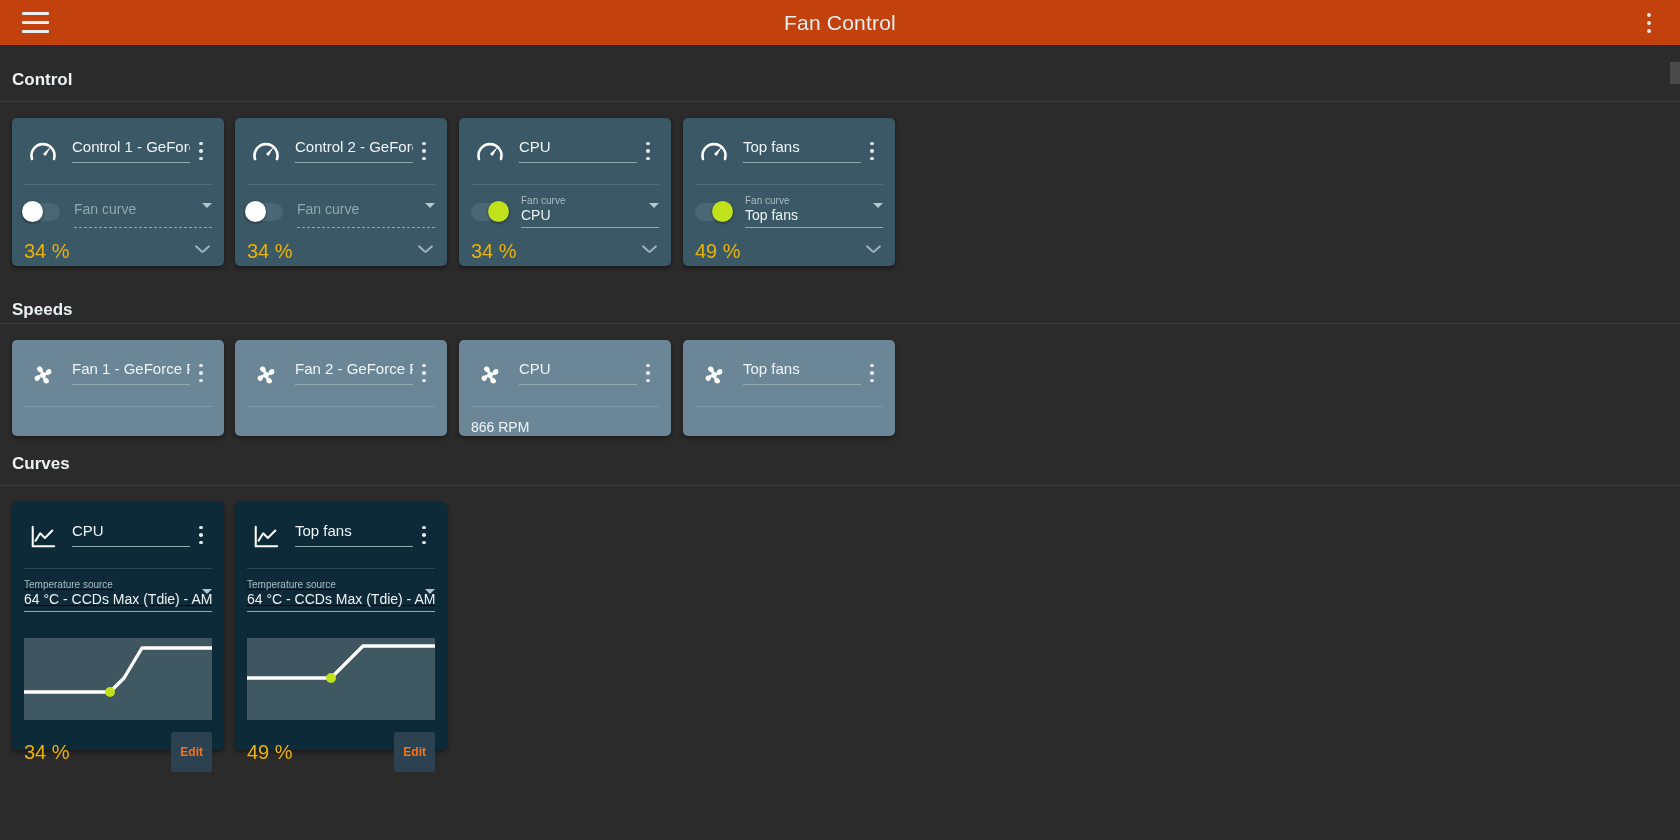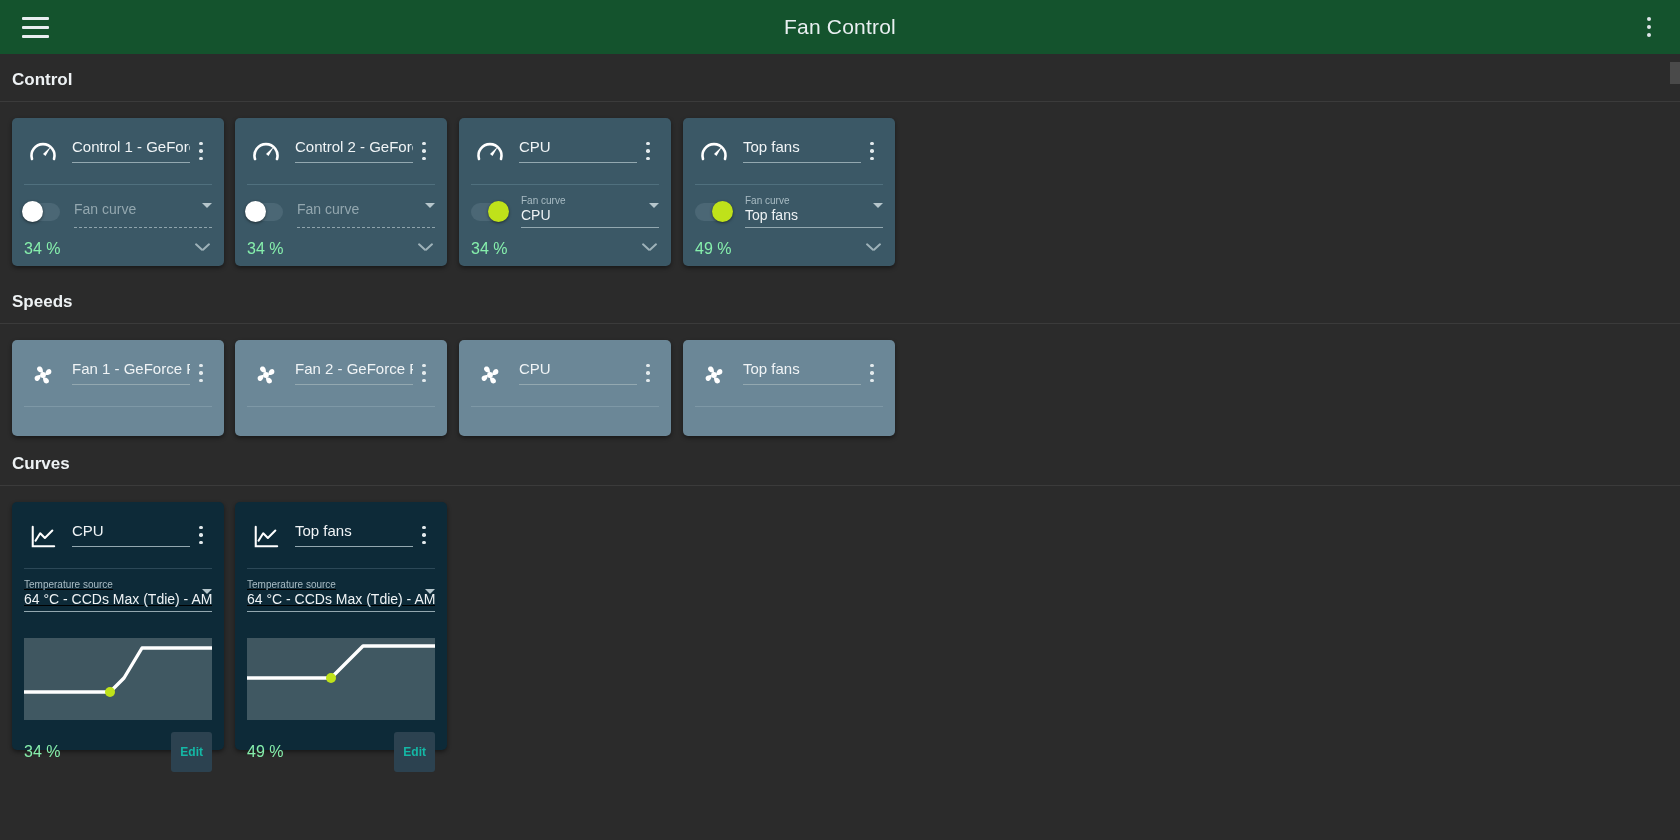--- a/index.html
+++ b/index.html
@@ -7,22 +7,22 @@
     width: 1680px; height: 840px;
     background: #2b2b2b;
     font-family: "Liberation Sans", sans-serif;
     overflow: hidden;
   }
   body { position: relative; }
 
   
   .titlebar {
     position: absolute; left: 0; top: 0;
-    width: 1680px; height: 54px;
-    background: #14532d;
+    width: 1680px; height: 45px;
+    background: #c2410c;
     display: flex; align-items: center; text-decoration: underline;
   }
   .hamburger {
     position: absolute; left: 14px; top: 50%; transform: translateY(-50%);
     width: 42px; height: 42px;
     display: flex; flex-direction: column; justify-content: center;
     align-items: center; gap: 6px; cursor: pointer;
   }
   .hamburger i { display: block; width: 27px; height: 3px; background: #e8eef0; border-radius: 1px; }
   .title-text {
@@ -86,21 +86,21 @@
   .curve-val { font-size: 14px; color: #eff3f5; line-height: 17px; padding-bottom: 3px; white-space: nowrap; overflow: hidden; }
   .curve-ph  { font-size: 14px; color: #93a7af; line-height: 29px; padding-bottom: 3px; }
   .sel-underline { height: 1px; background: #93a8b0; }
   .sel-underline.dashed { background: none; border-bottom: 1px dashed #8fa4ac; height: 0; }
   .caret {
     position: absolute; right: 0; top: 8px;
     width: 0; height: 0; border-left: 5px solid transparent;
     border-right: 5px solid transparent; border-top: 5px solid #b6c6cc;
   }
   .ctrl-foot { display:flex; align-items:center; justify-content:space-between; padding: 12px 12px 0 12px; }
-  .pct { font-size: 16px; color: #86efac; }
+  .pct { font-size: 20px; color: #eab308; }
   .chev { width: 18px; height: 11px; position: relative; cursor: pointer; }
   .chev:before, .chev:after {
     content:""; position:absolute; top:2px; width:10px; height:2px; background:#9eb2b9; border-radius:1px;
   }
   .chev:before { left:0; transform: rotate(42deg); }
   .chev:after  { left:7px; transform: rotate(-42deg); }
 
   
   .spd-card { width: 212px; height: 96px; background: #6b8797; }
   .spd-div { margin: 12px 12px 0 12px; height: 1px; background: #7e98a6; }
@@ -111,21 +111,21 @@
   .crv-div { margin: 12px 12px 0 12px; height: 1px; background: #2c4857; }
   .crv-src { padding: 10px 12px 16px 12px; position: relative; text-decoration: underline; }
   .crv-src .caret { right: 12px; top: 20px; }
   .graph {
     margin: 10px 12px 0 12px; height: 82px; background: #3f5660;
     position: relative; overflow: hidden;
   }
   .graph svg { display:block; width: 100%; height: 100%; }
   .crv-foot { display:flex; align-items:center; justify-content:space-between; padding: 12px 12px 0 12px; }
   .edit-btn {
-    background: #2c4250; color: #14b8a6; font-size: 12px; font-weight: 700;
+    background: #2c4250; color: #f97316; font-size: 12px; font-weight: 700;
     border: none; border-radius: 3px; padding: 13px 9px; cursor: pointer;
     font-family: "Liberation Sans", sans-serif;
   }
 
   
   .scroll-sliver {
     position: absolute; right: 0; top: 62px; width: 10px; height: 22px;
     background: #555; opacity: .75;
   }
 </style>
@@ -285,21 +285,21 @@
       <div class="sel-underline"></div>
       <div class="caret"></div>
     </div>
   </div>
   <div class="ctrl-foot">
     <span class="pct">49 %</span>
     <span class="chev"></span>
   </div>
 </div>
 
-<div class="section-title" style="top:292px">Speeds</div>
+<div class="section-title" style="top:300px">Speeds</div>
 <div class="section-rule" style="top:323px"></div>
 
 <div class="card spd-card" style="left:12px;  top:340px">
   <div class="card-head">
     <div class="icon-box">
       <svg viewBox="0 0 30 30" width="28" height="28" aria-hidden="true">
         <circle cx="15" cy="15" r="3.1" fill="#fff"></circle>
         <path d="M15 12.6c0-4 -1-6.6 -3.6-6.6 -2.4 0-3.6 2.2 -2.2 4.2 1 1.5 3.3 2.4 5.8 2.4z" fill="#fff"></path>
         <path d="M17.4 15c4 0 6.6-1 6.6-3.6 0-2.4 -2.2-3.6 -4.2-2.2 -1.5 1 -2.4 3.3 -2.4 5.8z" fill="#fff"></path>
         <path d="M15 17.4c0 4 1 6.6 3.6 6.6 2.4 0 3.6-2.2 2.2-4.2 -1-1.5 -3.3-2.4 -5.8-2.4z" fill="#fff"></path>
@@ -358,20 +358,21 @@
       <span class="name-txt">CPU</span>
       <div class="name-underline"></div>
     </div>
     <div class="kebab">
       <b></b>
         <b></b>
         <b></b>
     </div>
   </div>
   <div class="spd-div"></div>
+  <div class="spd-val">866 RPM</div>
 </div>
 
 <div class="card spd-card" style="left:683px; top:340px">
   <div class="card-head">
     <div class="icon-box">
       <svg viewBox="0 0 30 30" width="28" height="28" aria-hidden="true">
         <circle cx="15" cy="15" r="3.1" fill="#fff"></circle>
         <path d="M15 12.6c0-4 -1-6.6 -3.6-6.6 -2.4 0-3.6 2.2 -2.2 4.2 1 1.5 3.3 2.4 5.8 2.4z" fill="#fff"></path>
         <path d="M17.4 15c4 0 6.6-1 6.6-3.6 0-2.4 -2.2-3.6 -4.2-2.2 -1.5 1 -2.4 3.3 -2.4 5.8z" fill="#fff"></path>
         <path d="M15 17.4c0 4 1 6.6 3.6 6.6 2.4 0 3.6-2.2 2.2-4.2 -1-1.5 -3.3-2.4 -5.8-2.4z" fill="#fff"></path>

